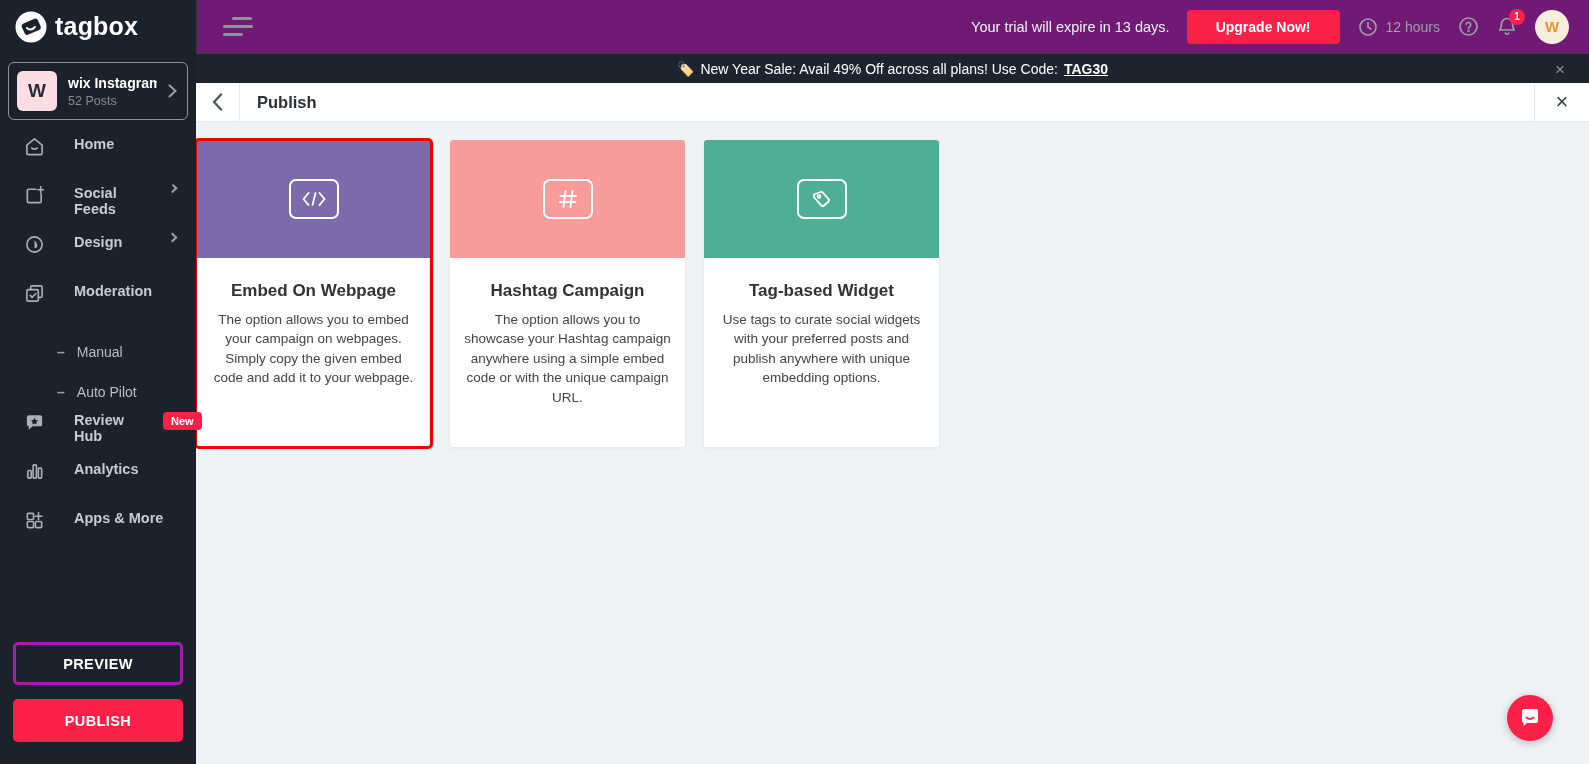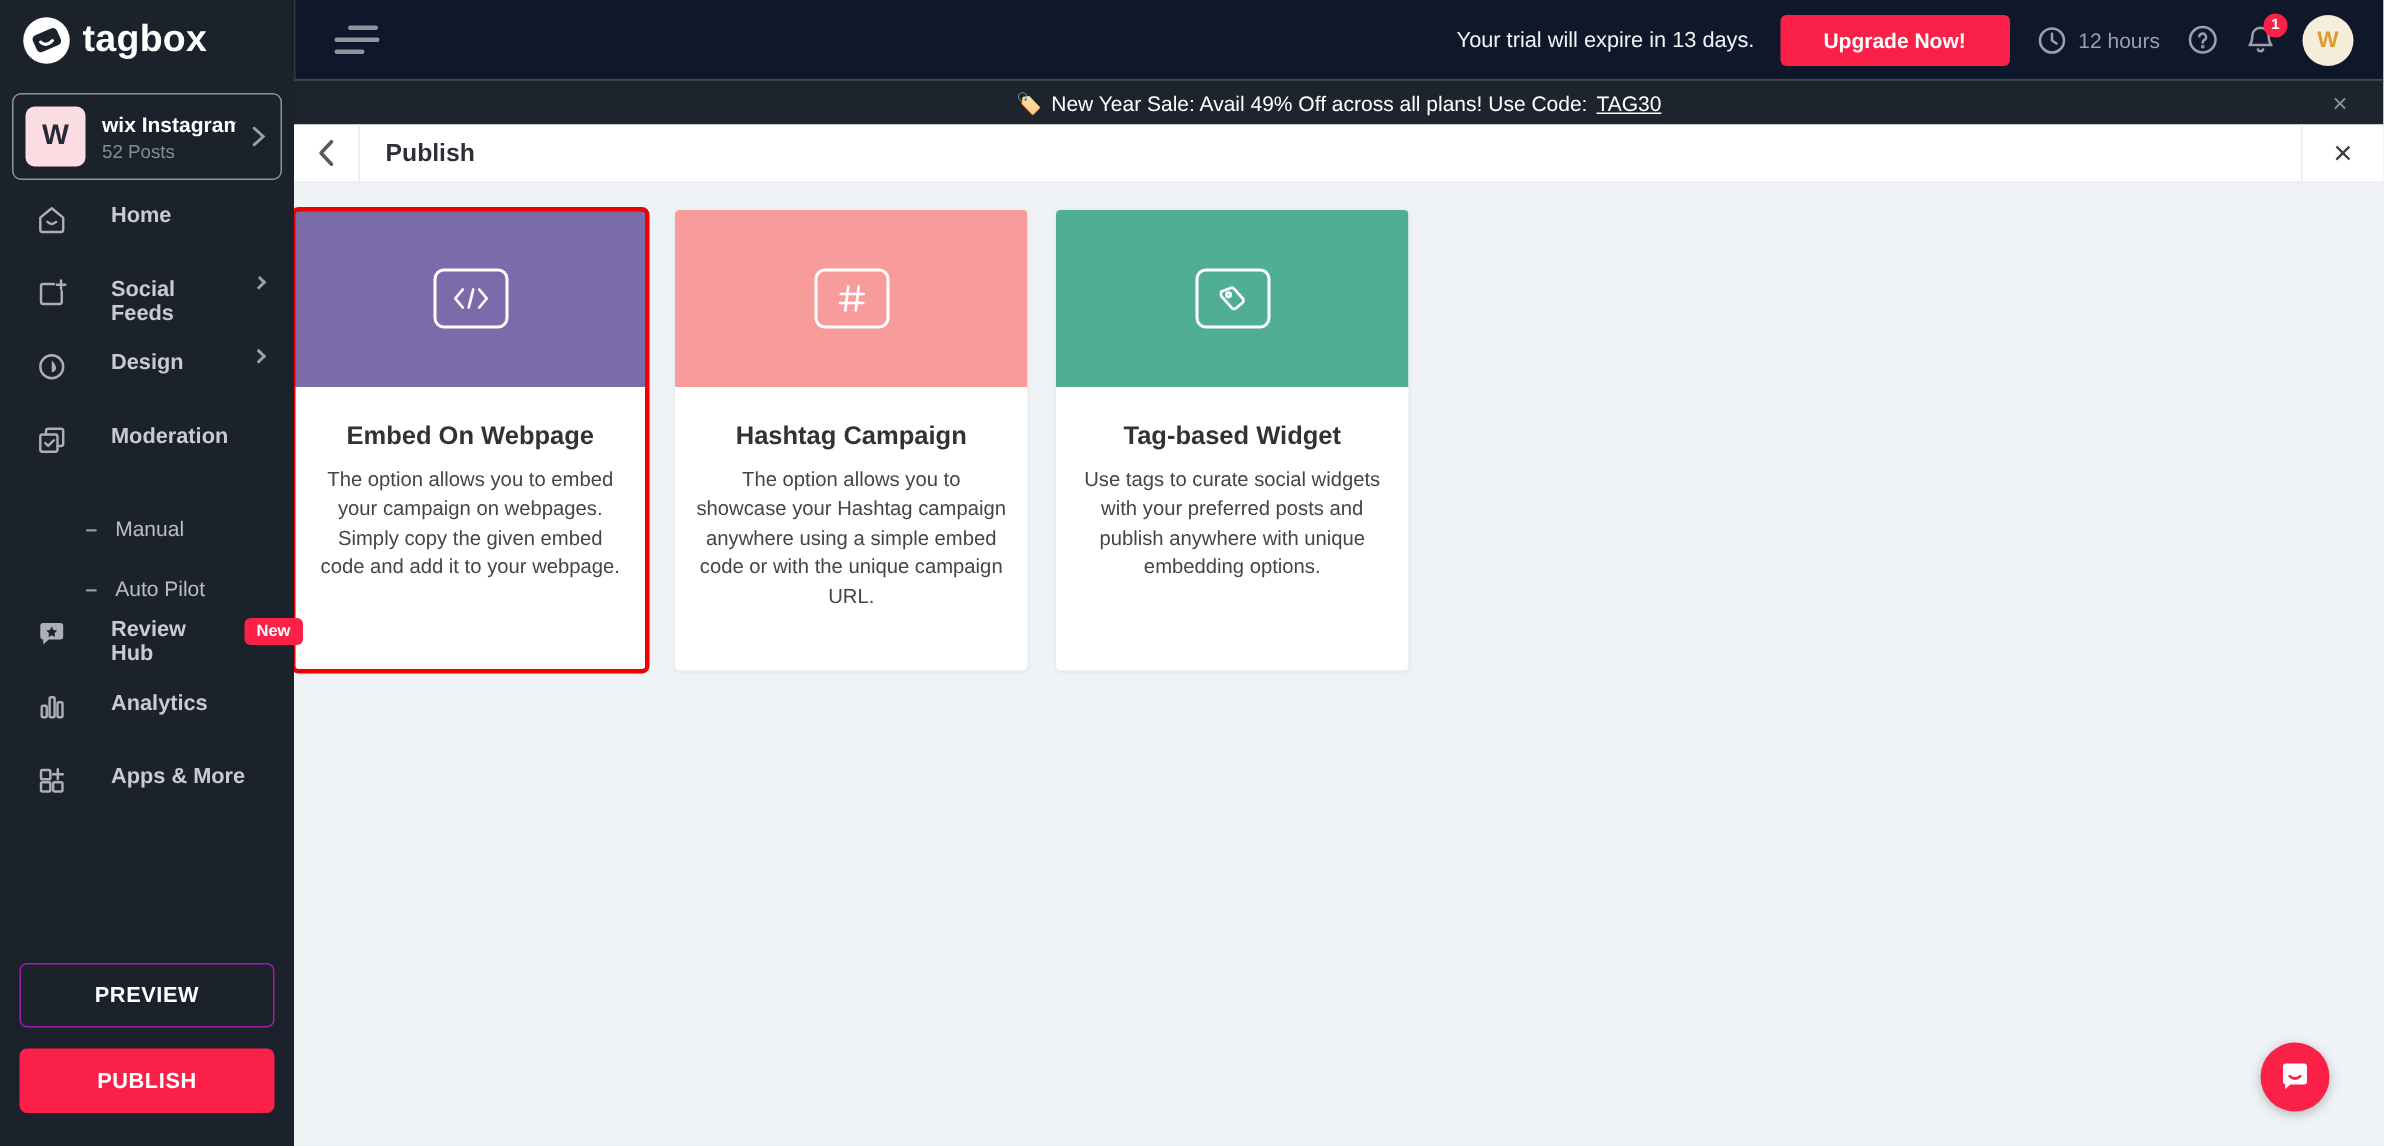--- a/index.html
+++ b/index.html
@@ -22,42 +22,42 @@
   nav { margin-top:10px; }
   .nav-item { height:49px; display:flex; align-items:flex-start; gap:29px; padding:0 20px 0 24px; color:#c7ccd1; font-weight:bold; font-size:14.5px; cursor:pointer; }
   .nav-item .nav-icon { width:21px; height:21px; flex:0 0 auto; display:flex; align-items:center; justify-content:center; }
   .nav-item svg { stroke:#aab0b6; fill:none; stroke-width:1.7; stroke-linecap:round; stroke-linejoin:round; }
   .nav-chevron { margin-left:auto; width:7px; height:7px; border-right:2px solid #9aa0a8; border-top:2px solid #9aa0a8; transform:rotate(45deg); }
   .nav-sub { height:40px; display:flex; align-items:center; gap:12px; padding-left:57px; color:#b9bec4; font-size:14px; cursor:pointer; }
   .sub-dash { color:#9aa0a8; font-weight:bold; }
   .badge-new { background:#fb2047; color:#fff; font-size:11px; font-weight:bold; border-radius:4px; padding:3px 8px; margin-left:10px; }
 
   .sidebar-bottom { margin-top:auto; padding:0 13px 22px 13px; display:flex; flex-direction:column; gap:14px; }
-  .btn-preview { height:43px; background:transparent; border:1px solid #a21caf; border-radius:5px; color:#fff; font-weight:bold; font-size:14.5px; letter-spacing:0.4px; cursor:pointer; font-family:inherit; }
+  .btn-preview { height:43px; background:transparent; border:3px solid #a21caf; border-radius:5px; color:#fff; font-weight:bold; font-size:14.5px; letter-spacing:0.4px; cursor:pointer; font-family:inherit; }
   .btn-publish { height:43px; background:#fb2047; border:none; border-radius:5px; color:#fff; font-weight:bold; font-size:14.5px; letter-spacing:0.4px; cursor:pointer; font-family:inherit; }
 
   
-  .topbar { position:absolute; left:196px; top:0; width:1393px; height:53px; background:#0f172a; border-left:1px solid #303742; display:flex; align-items:center; padding:0 20px 0 26px; }
+  .topbar { position:absolute; left:196px; top:0; width:1393px; height:53px; background:#701a75; border-left:1px solid #303742; display:flex; align-items:center; padding:0 20px 0 26px; }
   .hamburger { display:flex; flex-direction:column; gap:5px; cursor:pointer; width:30px; }
   .hamburger i { display:block; height:3px; border-radius:2px; background:#8f959c; }
   .hamburger .h1 { width:20px; margin-left:9px; }
   .hamburger .h2 { width:30px; }
   .hamburger .h3 { width:20px; }
   .topbar-right { margin-left:auto; display:flex; align-items:center; gap:17px; }
   .trial-text { color:#f1f3f5; font-size:14.5px; }
   .btn-upgrade { background:#fb2047; color:#fff; border:none; border-radius:4px; font-weight:bold; font-size:14px; padding:9px 29px; cursor:pointer; font-family:inherit; }
   .usage { display:flex; align-items:center; gap:7px; color:#9aa0a8; font-size:14px;text-align:right; }
   .icon-btn { width:22px; height:22px; display:flex; align-items:center; justify-content:center; cursor:pointer; position:relative; }
   .icon-btn svg { stroke:#9aa0a8; fill:none; stroke-width:1.7; stroke-linecap:round; stroke-linejoin:round; }
   .bell-badge { position:absolute; top:-7px; right:-7px; min-width:16px; height:16px; border-radius:8px; background:#fb2047; color:#fff; font-size:10px; font-weight:bold; display:flex; align-items:center; justify-content:center; padding:0 4px; }
   .top-avatar { width:34px; height:34px; border-radius:50%; background:#f6eeda; color:#df9a2e; font-weight:bold; font-size:15px; display:flex; align-items:center; justify-content:center; cursor:pointer; }
 
   
   .announcement { position:absolute; left:196px; top:53px; width:1393px; height:30px; background:#1d242e; border-top:1px solid #3a414b; display:flex; align-items:center; justify-content:center; color:#fff; font-size:14px; gap:6px; }
-  .promo-code { font-weight:normal; text-decoration:underline; cursor:pointer;text-align:center; }
+  .promo-code { font-weight:bold; text-decoration:underline; cursor:pointer;text-align:center; }
   .announce-close { position:absolute; right:24px; top:50%; transform:translateY(-50%); color:#8d939b; font-size:17px; cursor:pointer; line-height:1; }
 
   
   .page-header { position:absolute; left:196px; top:83px; width:1393px; height:39px; background:#fff; border-bottom:1px solid #e7eaee; display:flex; align-items:center; }
   .back-btn { width:44px; height:100%; display:flex; align-items:center; justify-content:center; cursor:pointer; border-right:1px solid #e7eaee; }
   .back-btn svg { stroke:#555a60; fill:none; stroke-width:2.4; stroke-linecap:round; stroke-linejoin:round; }
   .page-title { margin-left:17px; font-size:16.5px; font-weight:bold; color:#2d3137; }
   .header-close { margin-left:auto; width:55px; height:100%; border-left:1px solid #e7eaee; display:flex; align-items:center; justify-content:center; color:#3c4043; font-size:22px; cursor:pointer; }
 
   

